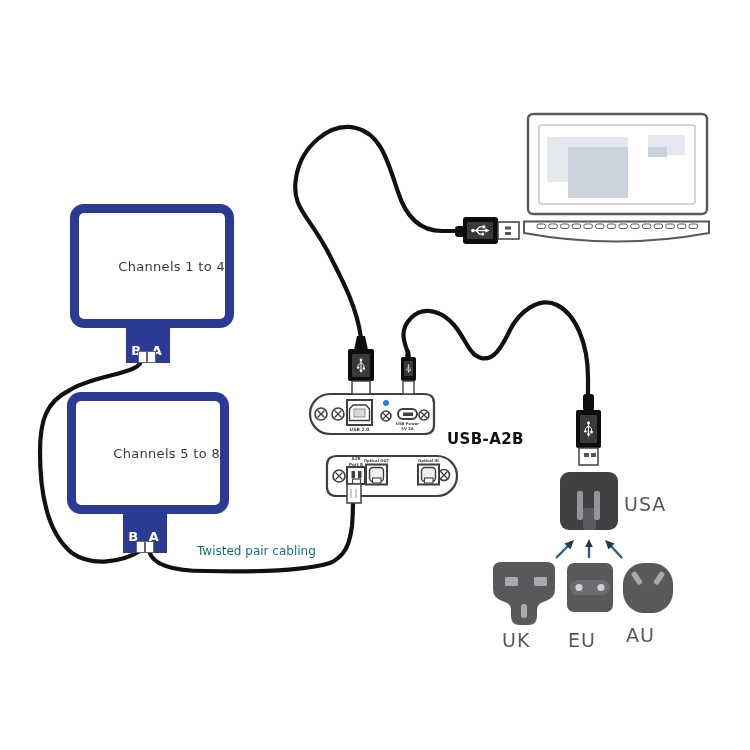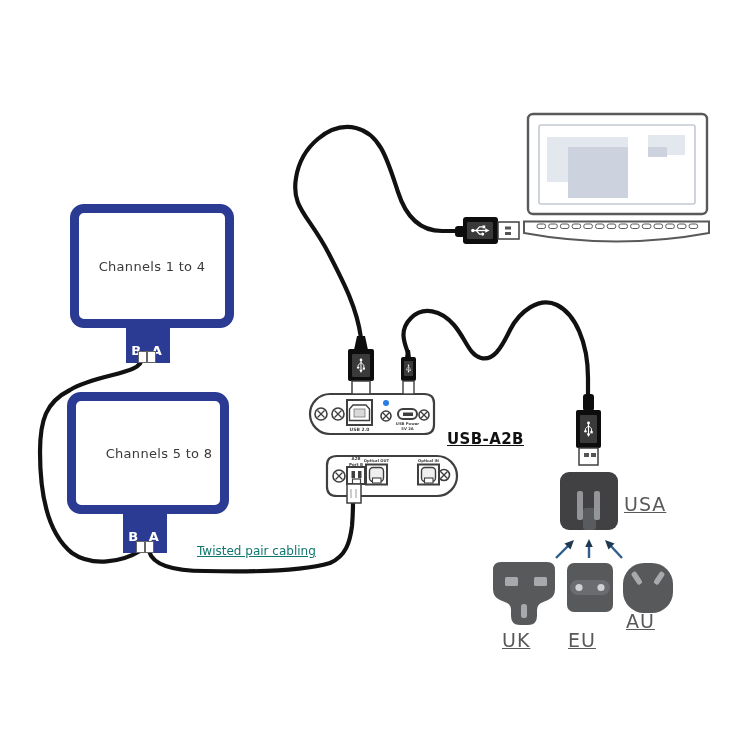--- a/index.html
+++ b/index.html
@@ -1,22 +1,22 @@
 <!DOCTYPE html>
 <html><head>
 <meta charset="utf-8">
 <style>
   html,body{margin:0;padding:0;background:#fff;}
   #stage{position:relative;width:750px;height:750px;background:#fff;overflow:hidden;
          font-family:"DejaVu Sans",sans-serif;}
   #wires{position:absolute;left:0;top:0;width:750px;height:750px;}
-  .abs{position:absolute;text-decoration:underline;}
+  .abs{position:absolute;}
   
   .panel{position:absolute;box-sizing:border-box;border:9px solid #2b3a92;border-radius:14px;
-         background:#fff;display:flex;align-items:center;justify-content:center;}
+         background:#fff;display:flex;align-items:center;justify-content:flex-end;}
   .panel-label{font-size:13px;color:#3a3a3a;letter-spacing:.3px;}
   .tab{position:absolute;background:#2b3a92;text-align:center;}
   .tab-ports{color:#fff;font-size:13px;letter-spacing:3px;margin-top:17px;font-weight:bold;}
   .tab-dots{width:16px;margin:1px auto 0;border-top:2px dotted #fff;height:0;}
   .plug{position:absolute;width:7px;height:10px;background:#fff;border:1px solid #666;bottom:0;}
   .device-name{font-size:15px;font-weight:bold;color:#111;letter-spacing:.4px;}
   .note{font-size:12px;color:#0f766e;}
   .country{font-size:19px;color:#58595b;letter-spacing:1px;}
   .center40{width:44px;text-align:left;}
 </style>
@@ -240,14 +240,14 @@
     <div class="plug" style="left:13px;"></div>
     <div class="plug" style="left:22px;"></div>
   </div>
 
   <div class="abs device-name" style="left:447px;top:430px;">USB-A2B</div>
   <div class="abs note" style="left:197px;top:544px;">Twisted pair cabling</div>
 
   <div class="abs country" style="left:624px;top:493px;">USA</div>
   <div class="abs country center40" style="left:502px;top:629px;">UK</div>
   <div class="abs country center40" style="left:568px;top:629px;">EU</div>
-  <div class="abs country center40" style="left:626px;top:610px;">AU</div>
+  <div class="abs country center40" style="left:626px;top:624px;">AU</div>
 </div>
 
 </body></html>

